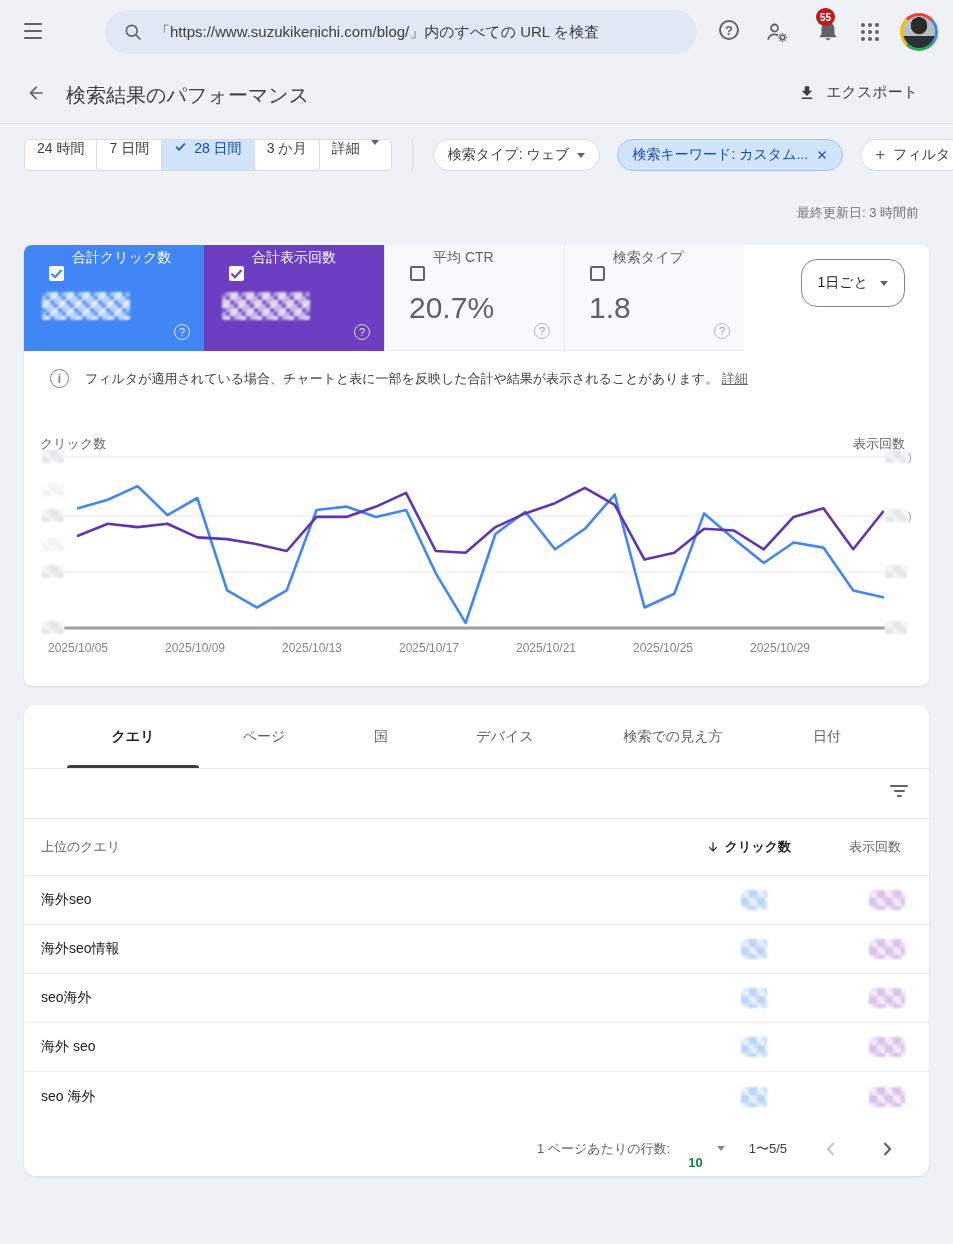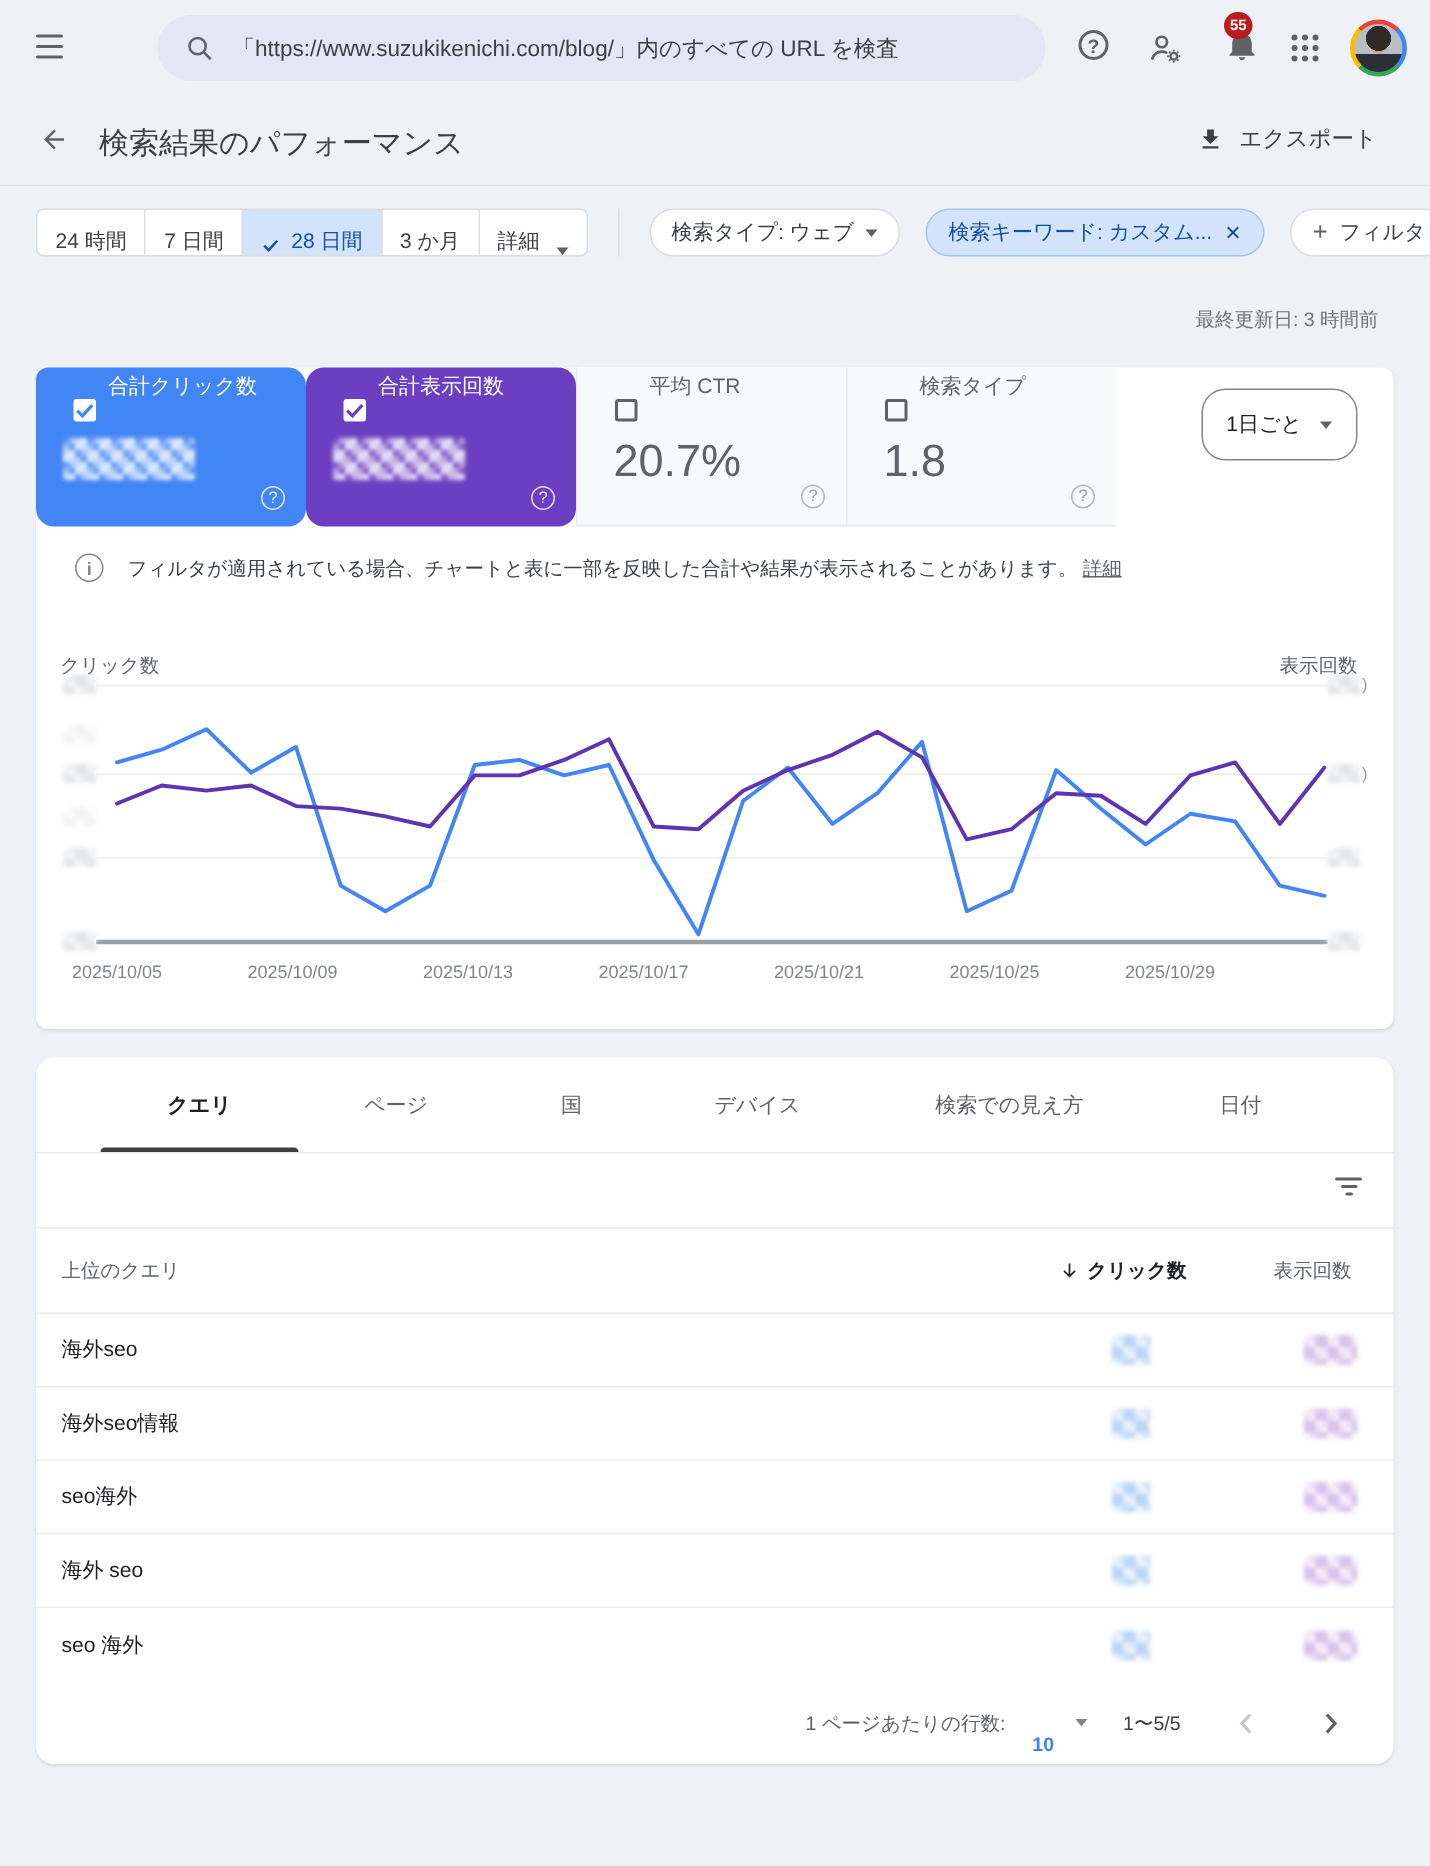--- a/index.html
+++ b/index.html
@@ -29,21 +29,21 @@
 
   
   .header { position:absolute; left:0; top:64px; width:953px; height:60px; border-bottom:1px solid #e0e3e8; }
   .back { position:absolute; left:26px; top:83px; width:20px; height:20px; color:#5f6368; cursor:pointer; }
   .page-title { position:absolute; left:66px; top:82px; font-size:20px; color:#3c4043; }
   .export { position:absolute; right:35px; top:83px; display:flex; align-items:center; gap:10px; color:#3c4043; font-size:15px; cursor:pointer; }
 
   
   .filter-row { position:absolute; left:24px; top:139px; height:32px; display:flex; align-items:center; }
   .seg-group { display:flex; height:32px; border:1px solid #dadce0; border-radius:5px; background:#fff; overflow:hidden; }
-  .seg { display:flex; align-items:flex-end; justify-content:center; gap:7px; font-size:14px; color:#3c4043; border-right:1px solid #dadce0; cursor:pointer; padding:0 12px; white-space:nowrap; }
+  .seg { display:flex; align-items:flex-start; justify-content:center; gap:7px; font-size:14px; color:#3c4043; border-right:1px solid #dadce0; cursor:pointer; padding:0 12px; white-space:nowrap; }
   .seg:last-child { border-right:none; }
   .seg.sel { background:#d2e3fc; color:#174ea6; }
   .seg .chk { color:#174ea6; }
   .vdiv { width:1px; height:32px; background:#dadce0; margin:0 20px; }
   .chip { display:flex; align-items:center; gap:8px; height:32px; border:1px solid #dadce0; border-radius:16px; background:#fff; font-size:14px; color:#3c4043; padding:0 14px; margin-right:17px; cursor:pointer; white-space:nowrap; }
   .chip.active { background:#d2e3fc; border-color:#a3c3f5; color:#174ea6; }
   .caret { width:0; height:0; border-left:4.5px solid transparent; border-right:4.5px solid transparent; border-top:5px solid #5f6368; }
   .last-updated { position:absolute; right:34px; top:204px; font-size:13px; color:#737373; }
 
   
@@ -53,21 +53,21 @@
   .cb.on { background:#fff; }
   .cb.off { border:2px solid #5f6368; background:transparent; }
   .metric .lbl { position:absolute; left:48px; top:4px; font-size:14px; }
   .metric.colored .lbl { color:#fff; }
   .metric.plain { background:#f8f9fa; border-left:1px solid #e8eaed; border-bottom:1px solid #e8eaed; }
   .metric.plain .lbl { color:#5f6368; }
   .metric .big { position:absolute; left:24px; top:46px; font-size:30px; color:#5f6368; }
   .qmark { position:absolute; right:14px; bottom:11px; width:16px; height:16px; border-radius:50%; font-size:11px; display:flex; align-items:center; justify-content:center; }
   .metric.colored .qmark { border:1.5px solid rgba(255,255,255,.8); color:rgba(255,255,255,.9); }
   .metric.plain .qmark { border:1.5px solid #b6b9bd; color:#9aa0a6; }
-  .metric.colored { border-radius:12px; }
+  .metric.colored { border-radius:0; }
   .metric.first { border-top-left-radius:8px; }
 
   .mosaic { background-image:
       repeating-conic-gradient(var(--c1) 0% 25%, transparent 0% 50%),
       repeating-conic-gradient(var(--c2) 0% 25%, var(--c3) 0% 50%);
     background-size:16px 16px, 8px 8px; filter:blur(1.3px); border-radius:2px; }
   .val-mosaic { position:absolute; left:18px; top:47px; width:88px; height:28px;
     --c1:rgba(255,255,255,.7); --c2:rgba(255,255,255,.55); --c3:rgba(255,255,255,.12); }
   .granularity { position:absolute; right:24px; top:14px; height:48px; border:1px solid #80868b; border-radius:16px; background:#fff; display:flex; align-items:center; gap:12px; padding:0 16px; font-size:14px; color:#202124; cursor:pointer; }
 
@@ -99,21 +99,21 @@
   .thead .c-impr { width:138px; padding-right:28px; text-align:right; cursor:pointer; }
   .trow { height:49px; border-bottom:1px solid #ebedef; display:flex; align-items:center; }
   .trow:last-of-type { border-bottom:none; }
   .trow .q { flex:1; padding-left:17px; font-size:14px; color:#202124; }
   .cell-m { height:20px; }
   .m-clicks { width:26px; margin-right:0; --c1:#bcd5f5; --c2:#d8e7fb; --c3:#f2f7fe; }
   .m-impr { width:36px; --c1:#d9c3ea; --c2:#ecdcf5; --c3:#faf4fc; }
   .sp1 { width:102px; } .sp2 { width:24px; }
   .pager { height:55px; display:flex; align-items:center; justify-content:flex-end; font-size:13px; color:#5f6368; gap:0; }
   .pager .rpp-label {}
-  .pager .rpp-val { margin-left:18px; color:#3b82f6; font-weight:bold;margin-top:27px; }
+  .pager .rpp-val { margin-left:18px; color:#15803d; font-weight:bold;margin-top:27px; }
   .pager .caret { margin-left:14px; border-top-color:#80868b; cursor:pointer; }
   .pager .range { margin-left:24px; color:#3c4043; }
   .pg-btn { width:24px; height:24px; margin-left:32px; cursor:pointer; }
   .pg-btn.prev { color:#c4c7cb; } .pg-btn.next { color:#5f6368; margin-right:30px; }
   svg { display:block; }
 </style>
 </head>
 <body>
 
 <div class="topbar">

